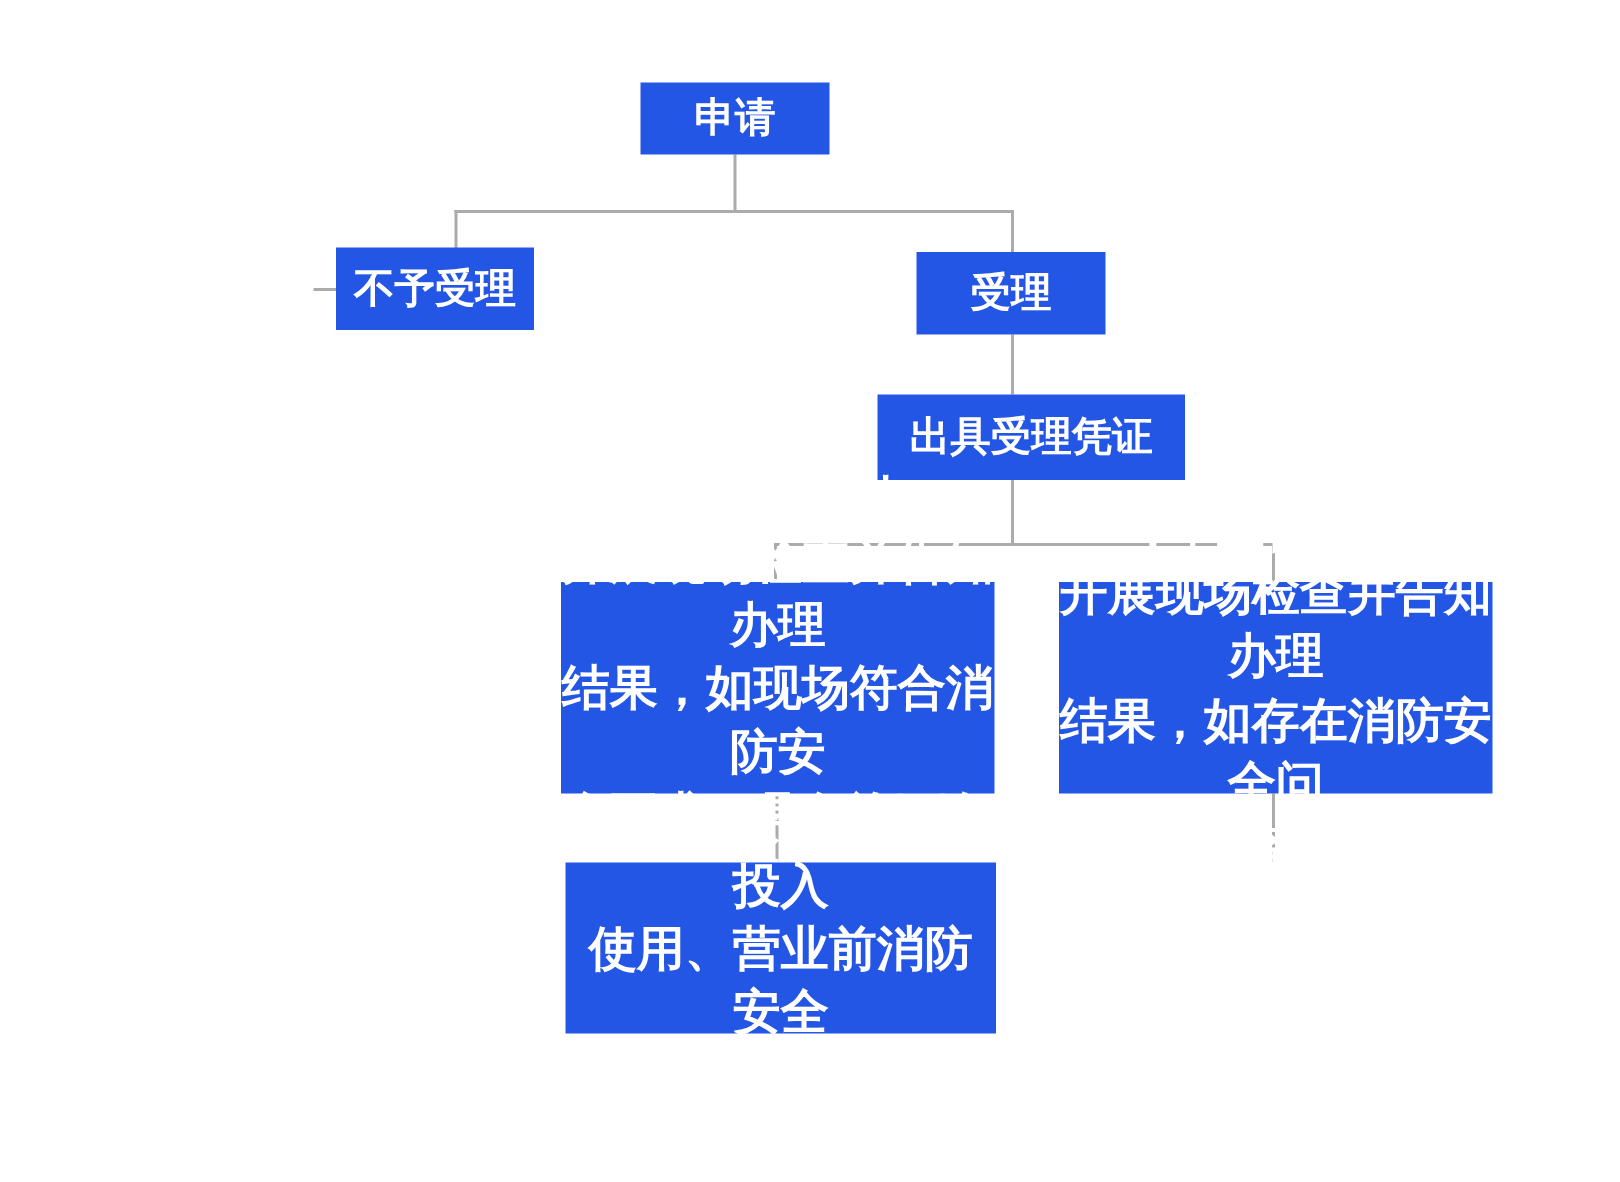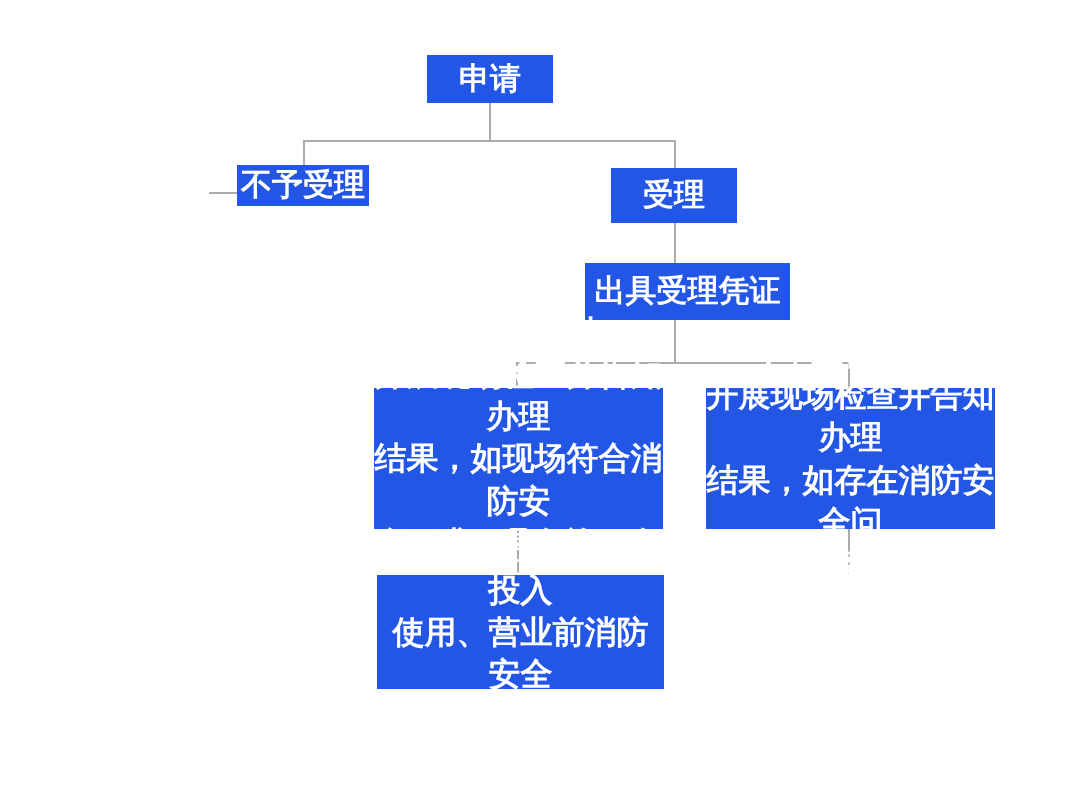--- a/index.html
+++ b/index.html
@@ -26,33 +26,33 @@
     color:var(--text);
     display:flex;
     align-items:center;
     justify-content:center;
     text-align:center;
     font-weight:bold;
     white-space:pre-line;
     box-sizing:border-box;
     line-height:1.32;
   }
-  .fs-lg{font-size:31px;}
+  .fs-lg{font-size:27px;}
   .fs-md{font-size:32px;}
   .edge{
     position:absolute;
     background:var(--line);
   }
   .edge.h{height:2px;}
   .edge.v{width:2px;}
 
   
   #n-apply          {left:427px; top:55px;  width:126px; height:48px;}
   #n-reject-receipt {left:39px;  top:165px; width:170px; height:55px;}
-  #n-reject         {left:237px; top:165px; width:132px; height:41px;}
+  #n-reject         {left:224px; top:165px; width:132px; height:55px;}
   #n-accept         {left:611px; top:168px; width:126px; height:55px;}
   #n-accept-receipt {left:585px; top:263px; width:205px; height:57px;}
   #n-pass-check     {left:374px; top:388px; width:289px; height:141px;}
   #n-fail-check     {left:706px; top:388px; width:289px; height:141px;}
   #n-issue-opinion  {left:377px; top:575px; width:287px; height:114px;}
   #n-issue-decision {left:727px; top:575px; width:230px; height:88px;}
 
   
   #e1 {left:489px; top:103px; height:38px;}              
   #e2 {left:303px; top:140px; width:373px;}              

